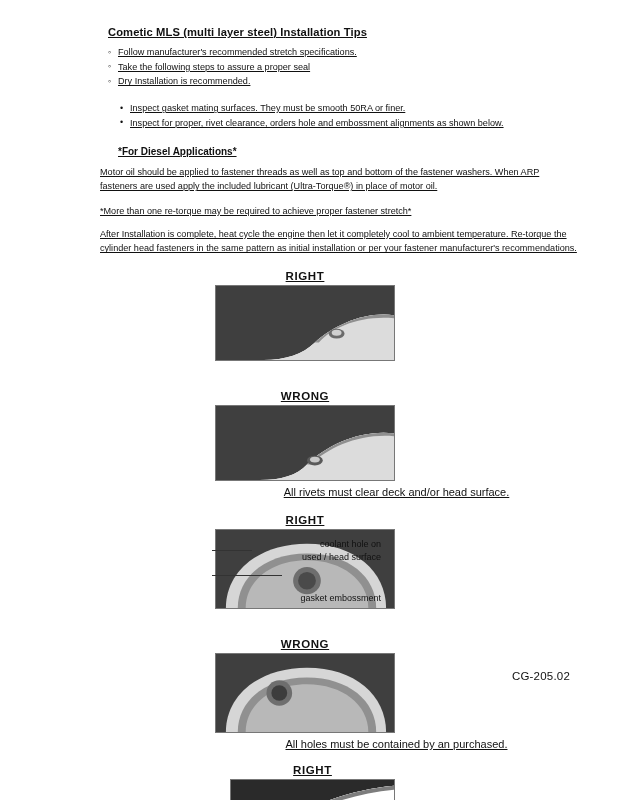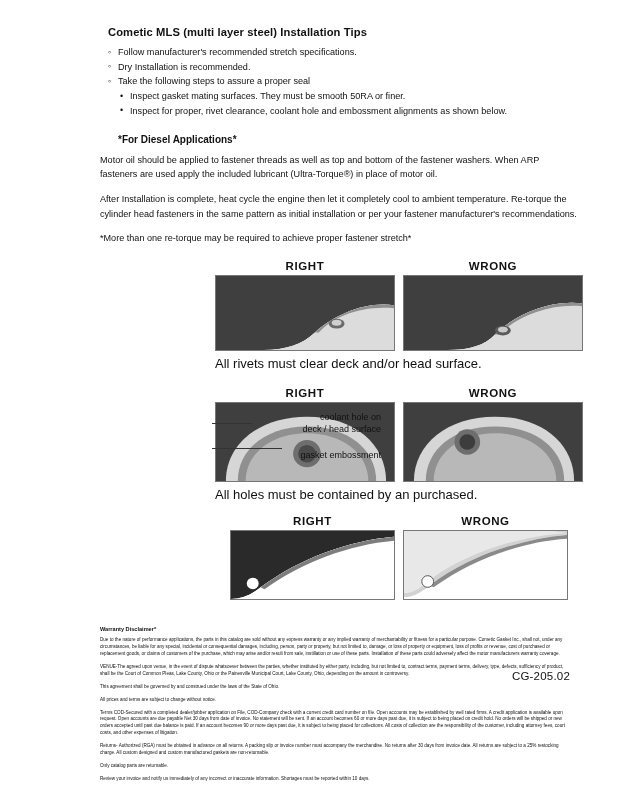--- a/index.html
+++ b/index.html
@@ -11,20 +11,21 @@
     font-family: "Liberation Sans", sans-serif;
     color: #111111;
     position: relative;
     overflow: hidden;
   }
   .page {
     position: relative;
     width: 618px;
     height: 700px;
     padding: 26px 40px 10px 40px;
+    text-decoration: underline;
   }
 
   h1.title {
     font-size: 11.2px;
     font-weight: bold;
     margin: 0 0 7px 68px;
     letter-spacing: 0.1px;
   }
 
   ul.bullets {
@@ -74,55 +75,57 @@
     line-height: 1.62;
     margin: 8px 0 10px 60px;
     max-width: 478px;
   }
   p.para.last { margin-bottom: 0; }
 
   
   .fig-block { position: relative; margin-left: 60px; }
   .fig-row {
     display: flex;
-    gap: 8px;
+    gap: 29px;
+    flex-direction: column;
   }
   .fig-col { width: 180px; }
   .fig-label {
     text-align: center;
     font-size: 11.5px;
     font-weight: bold;
     letter-spacing: 0.6px;
     margin-bottom: 3px;
   }
   .fig-img {
     width: 180px;
     height: 76px;
     border: 1px solid #777;
     background: #ffffff;
     display: block;
   }
   .fig-img.tall { height: 80px; }
   .fig-caption {
-    font-size: 13px;
+    font-size: 11px;
     margin-top: 4px;
     line-height: 1.35;
+    text-align: center;
   }
 
   .callouts {
     position: absolute;
     left: -12px;
     top: 24px;
     width: 178px;
     text-align: right;
     font-size: 9px;
     line-height: 1.4;
   }
   .callout-1 { position: absolute; right: 0; top: 0; width: 170px; }
-  .callout-2 { position: absolute; right: 0; top: 38px; width: 170px; }
+  .callout-2 { position: absolute; right: 0; top: 54px; width: 170px; }
 
   .leader {
     position: absolute;
     background: #333;
     height: 1px;
   }
 
   
   .warranty {
     margin: 0 0 0 60px;
@@ -150,32 +153,32 @@
 </style>
 </head>
 <body>
 
 <div class="page">
 
   <h1 class="title">Cometic MLS (multi layer steel) Installation Tips</h1>
 
   <ul class="bullets">
     <li>Follow manufacturer's recommended stretch specifications.</li>
+    <li>Take the following steps to assure a proper seal</li>
     <li>Dry Installation is recommended.</li>
-    <li>Take the following steps to assure a proper seal</li>
   </ul>
-  <ul class="sub" style="margin-left:80px;">
+  <ul class="sub" style="margin-left:80px;margin-top:12px;">
     <li>Inspect gasket mating surfaces.  They must be smooth 50RA or finer.</li>
-    <li>Inspect for proper, rivet clearance, coolant hole and embossment alignments as shown below.</li>
+    <li>Inspect for proper, rivet clearance, orders hole and embossment alignments as shown below.</li>
   </ul>
 
   <h2 class="subtitle">*For Diesel Applications*</h2>
   <p class="para">Motor oil should be applied to fastener threads as well as top and bottom of the fastener washers. When ARP fasteners are used apply the included lubricant (Ultra-Torque®) in place of motor oil.</p>
+  <p class="para last">*More than one re-torque may be required to achieve proper fastener stretch*</p>
   <p class="para">After Installation is complete, heat cycle the engine then let it completely cool to ambient temperature. Re-torque the cylinder head fasteners in the same pattern as initial installation or per your fastener manufacturer's recommendations.</p>
-  <p class="para last">*More than one re-torque may be required to achieve proper fastener stretch*</p>
 
   <div class="fig-block" style="margin-top:14px; margin-left:175px;">
     <div class="fig-row">
       <div class="fig-col">
         <div class="fig-label">RIGHT</div>
         <svg class="fig-img" viewBox="0 0 180 76" preserveAspectRatio="none">
           <rect x="0" y="0" width="180" height="76" fill="#ffffff"></rect>
           <path d="M0,0 L180,0 L180,30 C150,26 120,40 100,58 C88,70 70,76 48,76 L0,76 Z" fill="#3f3f3f"></path>
           <path d="M0,76 L48,76 C70,76 88,70 100,58 C120,40 150,26 180,30 L180,76 Z" fill="#dcdcdc"></path>
           <path d="M104,58 C118,42 146,30 180,33 L180,30 C150,26 120,40 100,58 Z" fill="#8f8f8f"></path>
@@ -194,21 +197,21 @@
           <ellipse cx="100" cy="55" rx="5" ry="3" fill="#c9c9c9"></ellipse>
         </svg>
       </div>
     </div>
     <div class="fig-caption">All rivets must clear deck and/or head surface.</div>
   </div>
 
   <div class="fig-block" style="margin-top:14px; margin-left:175px;">
     <div class="callouts">
       <div class="callout-1" style="white-space:pre-line;"><span>coolant hole on
-deck / head surface</span></div>
+used / head surface</span></div>
       <div class="callout-2"><span>gasket embossment</span></div>
     </div>
     <div class="leader" style="left:-3px; top:36px; width:40px;"></div>
     <div class="leader" style="left:-3px; top:61px; width:70px;"></div>
     <div class="fig-row">
       <div class="fig-col">
         <div class="fig-label">RIGHT</div>
         <svg class="fig-img tall" viewBox="0 0 180 80" preserveAspectRatio="none">
           <rect x="0" y="0" width="180" height="80" fill="#ffffff"></rect>
           <path d="M0,0 L180,0 L180,80 L0,80 Z" fill="#3f3f3f"></path>

